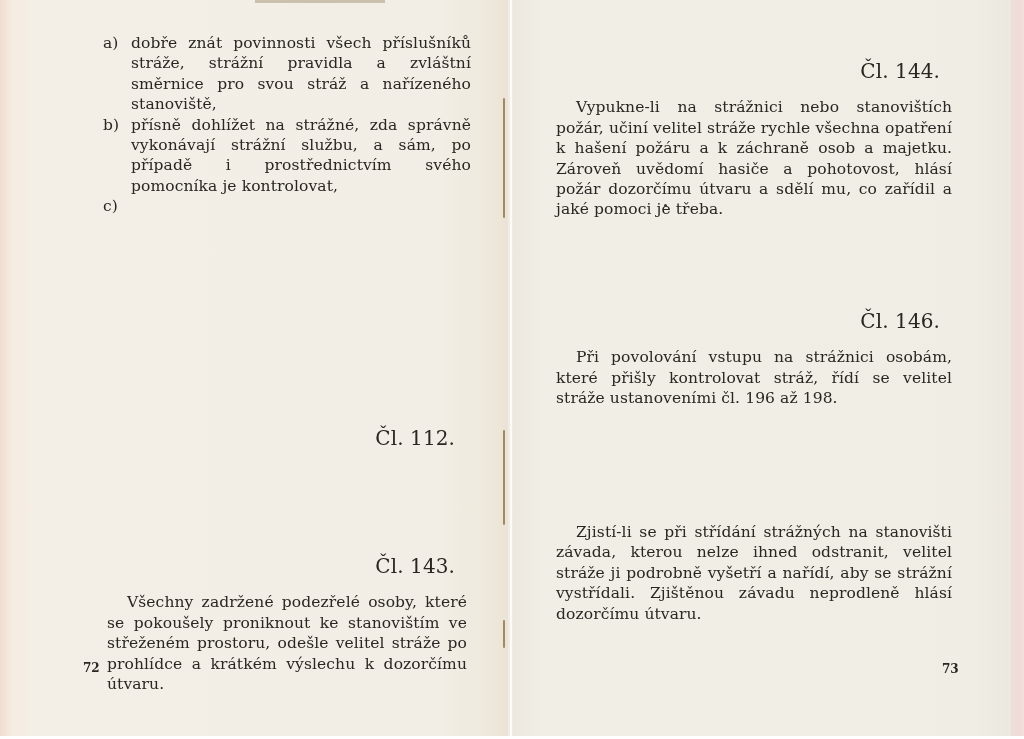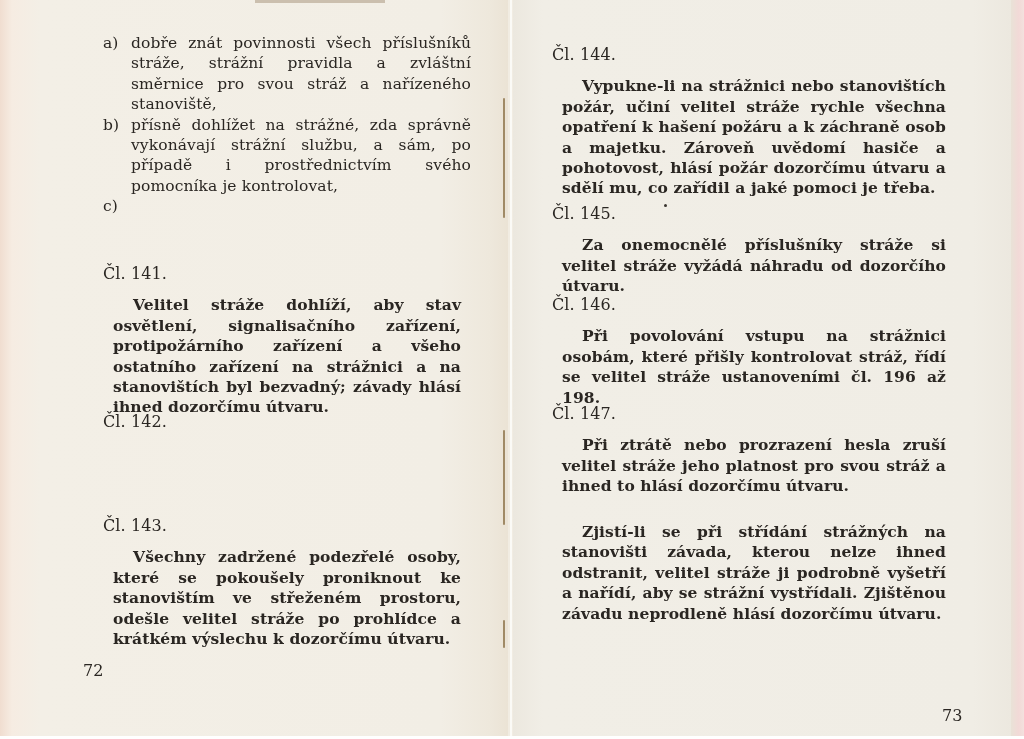--- a/index.html
+++ b/index.html
@@ -31,26 +31,26 @@
   .top-strip { position: absolute; left: 255px; top: 0; width: 130px; height: 3px; background: #cbbfae; }
   .bottom-strip { position: absolute; left: 0; top: 736px; width: 1024px; height: 3px; background: #ffffff; }
 
   .text-col { position: absolute; font-size: 15.5px; line-height: 20.4px; letter-spacing: 0.1px; }
   .left-col { left: 103px; width: 368px; }
   .right-col { left: 552px; width: 404px; }
 
   .list-item { position: relative; padding-left: 28px; text-align: justify; text-align-last: left; }
   .list-marker { position: absolute; left: 0; top: 0; }
 
-  .article-heading { text-align: left; font-size: 16px; margin: 0; padding: 0; font-weight: normal; }
-  .para { text-align: justify; text-indent: 20px; margin: 10px; hyphens: manual; font-weight: bold; }
+  .article-heading { text-align: right; font-size: 20px; margin: 16px; padding: 0; font-weight: normal; }
+  .para { text-align: justify; text-indent: 20px; margin: 4px; hyphens: manual; }
 
-  .page-num { position: absolute; font-weight: normal; font-size: 16px; font-family: "DejaVu Serif", serif; }
+  .page-num { position: absolute; font-weight: bold; font-size: 12px; font-family: "DejaVu Serif", serif; }
   .pn-left { left: 83px; top: 661px; }
-  .pn-right { left: 942px; top: 662px; margin-top: 44px; }
+  .pn-right { left: 942px; top: 662px; }
 
   .dot { position: absolute; width: 3px; height: 3px; background: #3a3530; border-radius: 50%; }
 </style>
 </head>
 <body>
 
 <div class="spread">
   <div class="page page-left"></div>
   <div class="page page-right"></div>
   <div class="edge-right"></div>
@@ -68,56 +68,44 @@
     </div>
     <div class="list-item">
       <span class="list-marker">b)</span>
       <span>přísně dohlížet na strážné, zda správně vykonávají strážní službu, a sám, po případě i prostřednictvím svého pomocníka je kontrolovat,</span>
     </div>
     <div class="list-item">
       <span class="list-marker">c)</span>
     </div>
   </div>
 
-  <div class="text-col left-col" style="top:264px;">
-    <h3 class="article-heading">Čl. 141.</h3>
-    <p class="para" style="margin-top:11px;">Velitel stráže dohlíží, aby stav osvětlení, signalisačního zařízení, protipožárního zařízení a všeho ostatního zařízení na strážnici a na stanovištích byl bezvadný; závady hlásí ihned dozorčímu útvaru.</p>
+
+  <div class="text-col left-col" style="top:412px;">
+    <h3 class="article-heading">Čl. 112.</h3>
   </div>
 
-  <div class="text-col left-col" style="top:412px;">
-    <h3 class="article-heading">Čl. 142.</h3>
-  </div>
-
-  <div class="text-col left-col" style="top:516px;">
+  <div class="text-col left-col" style="top:540px;">
     <h3 class="article-heading">Čl. 143.</h3>
     <p class="para" style="margin-top:11px;">Všechny zadržené podezřelé osoby, které se pokoušely proniknout ke stanovištím ve střeženém prostoru, odešle velitel stráže po prohlídce a krátkém výslechu k dozorčímu útvaru.</p>
   </div>
 
   <div class="page-num pn-left">72</div>
 
   <div class="text-col right-col" style="top:45px;">
     <h3 class="article-heading">Čl. 144.</h3>
     <p class="para" style="margin-top:11px;">Vypukne-li na strážnici nebo stanovištích požár, učiní velitel stráže rychle všechna opatření k hašení požáru a k záchraně osob a majetku. Zároveň uvědomí hasiče a pohotovost, hlásí požár dozorčímu útvaru a sdělí mu, co zařídil a jaké pomoci je třeba.</p>
   </div>
 
   <div class="dot" style="left:664px; top:204px;"></div>
 
-  <div class="text-col right-col" style="top:204px;">
-    <h3 class="article-heading">Čl. 145.</h3>
-    <p class="para" style="margin-top:11px;">Za onemocnělé příslušníky stráže si velitel stráže vyžádá náhradu od dozorčího útvaru.</p>
-  </div>
 
   <div class="text-col right-col" style="top:295px;">
     <h3 class="article-heading">Čl. 146.</h3>
     <p class="para" style="margin-top:11px;">Při povolování vstupu na strážnici osobám, které přišly kontrolovat stráž, řídí se velitel stráže ustanoveními čl. 196 až 198.</p>
   </div>
 
-  <div class="text-col right-col" style="top:404px;">
-    <h3 class="article-heading">Čl. 147.</h3>
-    <p class="para" style="margin-top:11px;">Při ztrátě nebo prozrazení hesla zruší velitel stráže jeho platnost pro svou stráž a ihned to hlásí dozorčímu útvaru.</p>
-  </div>
 
   <div class="text-col right-col" style="top:511px;">
     <p class="para" style="margin-top:11px;">Zjistí-li se při střídání strážných na stanovišti závada, kterou nelze ihned odstranit, velitel stráže ji podrobně vyšetří a nařídí, aby se strážní vystřídali. Zjištěnou závadu neprodleně hlásí dozorčímu útvaru.</p>
   </div>
 
   <div class="page-num pn-right">73</div>
 </div>
 
 </body></html>

